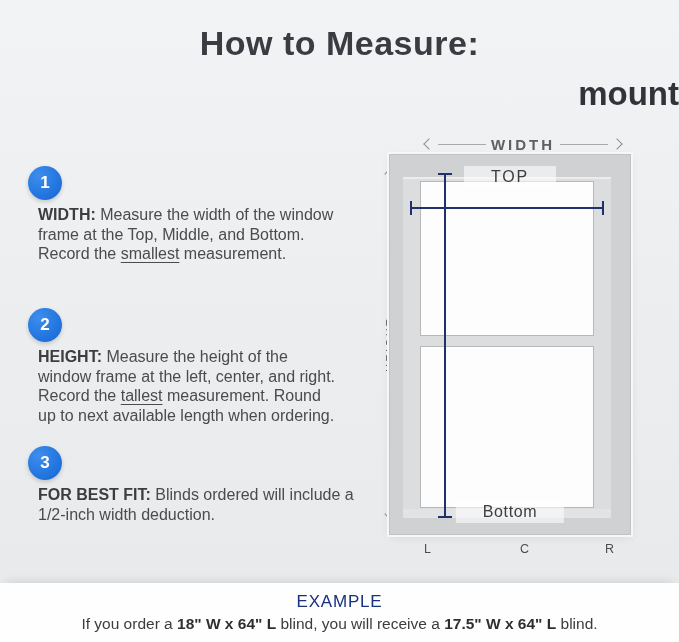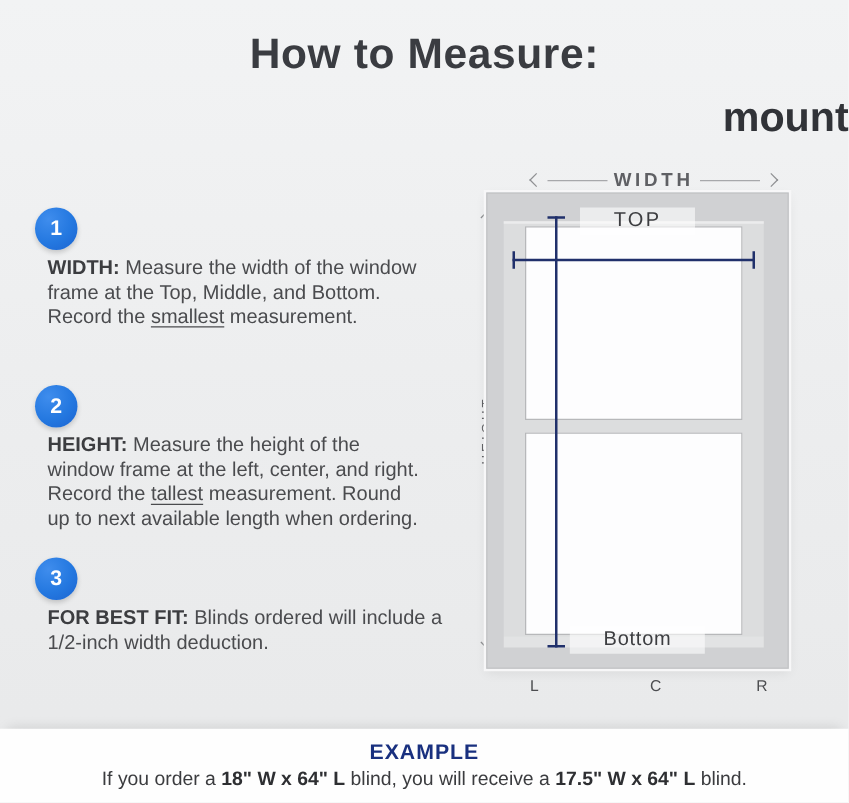--- a/index.html
+++ b/index.html
@@ -99,21 +99,21 @@
   .axis-l{left:44px;}
   .axis-c{left:140px;}
   .axis-r{left:225px;}
   
   .example{
     position:absolute;left:0;right:0;bottom:0;height:59px;
     background:#fefefe;text-align:center;
     box-shadow:0 -6px 10px -6px rgba(0,0,0,.14);
     padding-top:9px;box-sizing:border-box;
   }
-  .example-heading{font-size:17px;font-weight:700;color:#19307f;letter-spacing:.8px;}
+  .example-heading{font-size:17px;font-weight:400;color:#19307f;letter-spacing:.8px;}
   .example-text{margin:3px 0 0;font-size:15.5px;color:#3b3c3f;}
   .example-text b{font-weight:700;color:#2e2f32;}
 </style>
 </head>
 <body>
 
 <div class="page">
 
   <div class="title-block">
     <div class="title-line1">How to Measure:</div>

